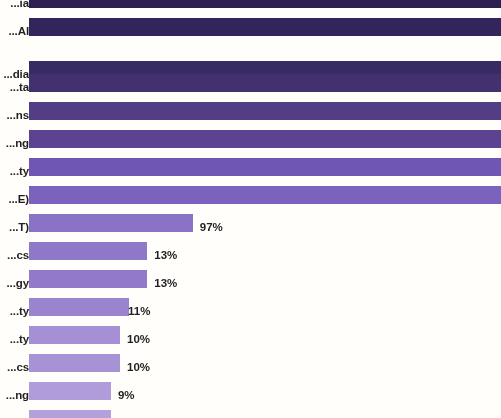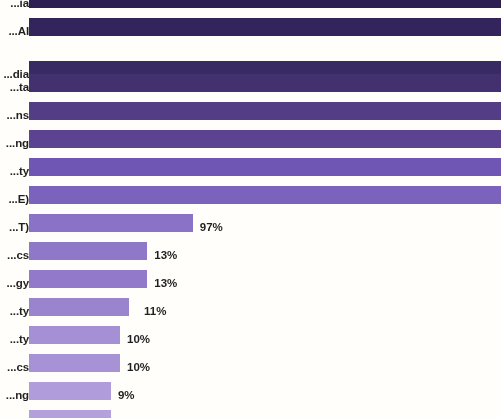--- a/index.html
+++ b/index.html
@@ -133,21 +133,21 @@
       <div class="bar-track" style="width: 118.3px;">
         <div class="bar" style="background: rgb(146, 121, 202);"></div>
       </div>
       <div class="bar-value" style="left: 154.3px;">13%</div>
     </div>
     <div class="bar-row" style="top: 298px;">
       <div class="row-label">...ty</div>
       <div class="bar-track" style="width: 100.1px;">
         <div class="bar" style="background: rgb(154, 132, 206);"></div>
       </div>
-      <div class="bar-value" style="left: 144px;">11%</div>
+      <div class="bar-value" style="left: 128px;">11%</div>
     </div>
     <div class="bar-row" style="top: 326px;">
       <div class="row-label">...ty</div>
       <div class="bar-track" style="width: 91px;">
         <div class="bar" style="background: rgb(166, 144, 213);"></div>
       </div>
       <div class="bar-value" style="left: 127px;">10%</div>
     </div>
     <div class="bar-row" style="top: 354px;">
       <div class="row-label">...cs</div>

